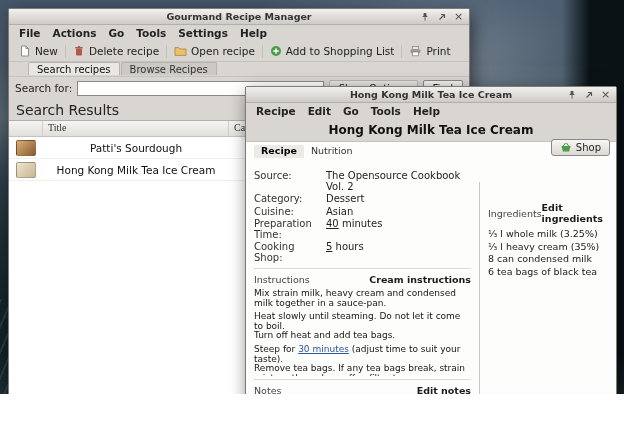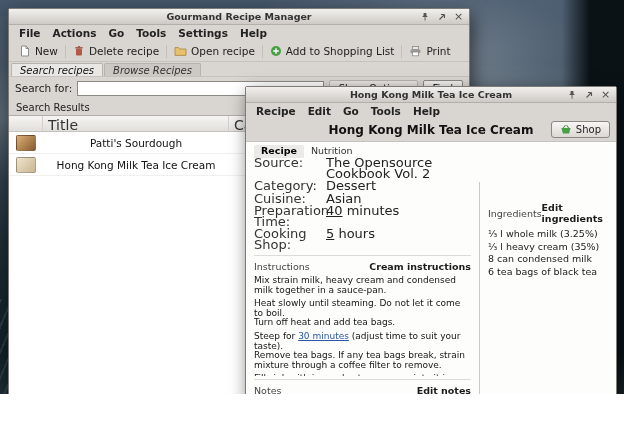--- a/index.html
+++ b/index.html
@@ -34,71 +34,71 @@
 
   .menubar { display:flex; align-items:center; height:16px; flex:0 0 16px; padding:0 4px;
     font-size:10.5px; color:#222; }
   .menubar span { padding:1px 6px;font-weight:bold; }
 
   .toolbar { display:flex; align-items:center; height:21px; flex:0 0 21px; padding:0 4px;
     border-bottom:1px solid #c6c3be; }
   .tool { display:flex; align-items:center; gap:4px; font-size:10.5px; color:#222; padding:2px 6px; }
   .tsep { width:1px; height:13px; background:#c3c0ba; margin:0 1px; }
 
-  .tabs-row { display:flex; align-items:center; height:15px; flex:0 0 15px; padding:0 2px;
-    font-size:10px; border-bottom:1px solid #c6c3be;font-style:italic; }
+  .tabs-row { display:flex; align-items:flex-start; height:15px; flex:0 0 15px; padding:0 19px;
+    font-size:10px; border-bottom:1px solid #c6c3be; }
   .tab { padding:1px 8px 0; border:1px solid #b7b4af; border-bottom:none; background:#ccc9c4;
     border-radius:2px 2px 0 0; margin-right:1px; color:#333; }
   .tab.active { background:#e9e7e3; color:#111; }
 
   .search-row { display:flex; align-items:center; height:22px; flex:0 0 22px; gap:5px;
     padding:0 6px; font-size:10.5px; color:#222; }
   .search-input { flex:1; height:15px; border:1px solid #8c8985; background:#fff;
     font:10.5px "DejaVu Sans",sans-serif; padding:0 3px; }
   .btn { font:10px "DejaVu Sans",sans-serif; border:1px solid #8c8985; border-radius:2px;
     background:linear-gradient(#f5f3f0,#d8d5d0); padding:2px 9px; color:#222; }
   .btn.flat { border-color:#b9b6b1; background:linear-gradient(#e9e7e3,#d4d1cc); }
 
-  .results-label { font-size:10px; padding:3px 7px 2px; flex:0 0 16px; color:#222; }
+  .results-label { font-size:14px; padding:3px 7px 2px; flex:0 0 16px; color:#222; }
 
   .rtable { flex:1; background:#fff; border-top:1px solid #b2afaa; overflow:hidden; }
   .thead { display:flex; height:16px; background:linear-gradient(#f6f5f3,#e1dfdb);
-    border-bottom:1px solid #c6c3be; font-size:14px; color:#333; }
+    border-bottom:1px solid #c6c3be; font-size:10px; color:#333;font-family:Liberation Serif, serif; }
   .th { padding:1px 5px; border-right:1px solid #d3d0cc; }
   .col-img { width:34px; flex:0 0 34px; }
   .col-title { width:186px; flex:0 0 186px; }
   .col-cat { flex:1; }
   .trow { display:flex; align-items:center; height:22px; border-bottom:1px solid #f1f0ee;
     font-size:10.5px; color:#111; }
   .cell { padding:0 5px; overflow:hidden; white-space:nowrap;text-align:center; }
   .thumb { display:block; width:20px; height:16px; border-radius:2px; margin:0 auto;
     border:1px solid rgba(0,0,0,.25); }
   .thumb-bread { background:linear-gradient(135deg,#d9b078,#8a5a2e); }
   .thumb-cream { background:linear-gradient(135deg,#efe4cd,#c9b693); }
 
   
   .fw-heading-row { position:relative; height:22px; flex:0 0 22px; display:flex;
     align-items:center; justify-content:center; }
   .fw-title { font-size:12px; font-weight:bold; color:#111; }
-  .shop-btn { position:absolute; right:6px; top:2px; display:flex; align-items:center; gap:4px;
+  .shop-btn { position:absolute; right:6px; top:20px; display:flex; align-items:center; gap:4px;
     font:10px "DejaVu Sans",sans-serif; border:1px solid #8c8985; border-radius:3px;
     background:linear-gradient(#f7f6f4,#dcd9d4); padding:2px 8px; color:#222; }
   .fw-content { flex:1; display:flex; background:#fdfdfc; border-top:1px solid #c6c3be;
     overflow:hidden; min-height:0; }
   .left-pane { width:233px; flex:0 0 233px; display:flex; flex-direction:column;
     padding:3px 8px 4px; overflow:hidden; min-height:0; }
   .right-pane { flex:1; border-left:1px solid #ccc9c5; padding:19px 8px; display:flex;
     flex-direction:column;margin-top:40px; }
 
   .small-tabs { display:flex; height:13px; flex:0 0 13px; font-size:9.5px; color:#333; }
   .small-tab { padding:0 7px; }
   .small-tab.active { font-weight:bold; color:#000; background:#eceae6; border-radius:2px 2px 0 0; }
 
   .details { display:grid; grid-template-columns:66px 1fr; column-gap:6px; row-gap:2px;
-    font-size:13px; line-height:10.5px; color:#222; margin:0 0 2px; }
+    font-size:10px; line-height:10.5px; color:#222; margin:13px 0 2px; }
   .details .lbl { color:#333; }
   .u { text-decoration:underline; }
 
   .section-head { display:flex; justify-content:space-between; align-items:center;
     border-top:1px solid #dedcd8; margin-top:3px; padding-top:5px; font-size:9.5px; flex:0 0 auto; }
   .sh-label { color:#444; }
   .edit-link { font-weight:bold; color:#1b1b1b; }
 
   .instructions { flex:1 1 auto; min-height:0; overflow:hidden; margin-top:4px;
     font-size:9px; line-height:9.6px; color:#151515; }

